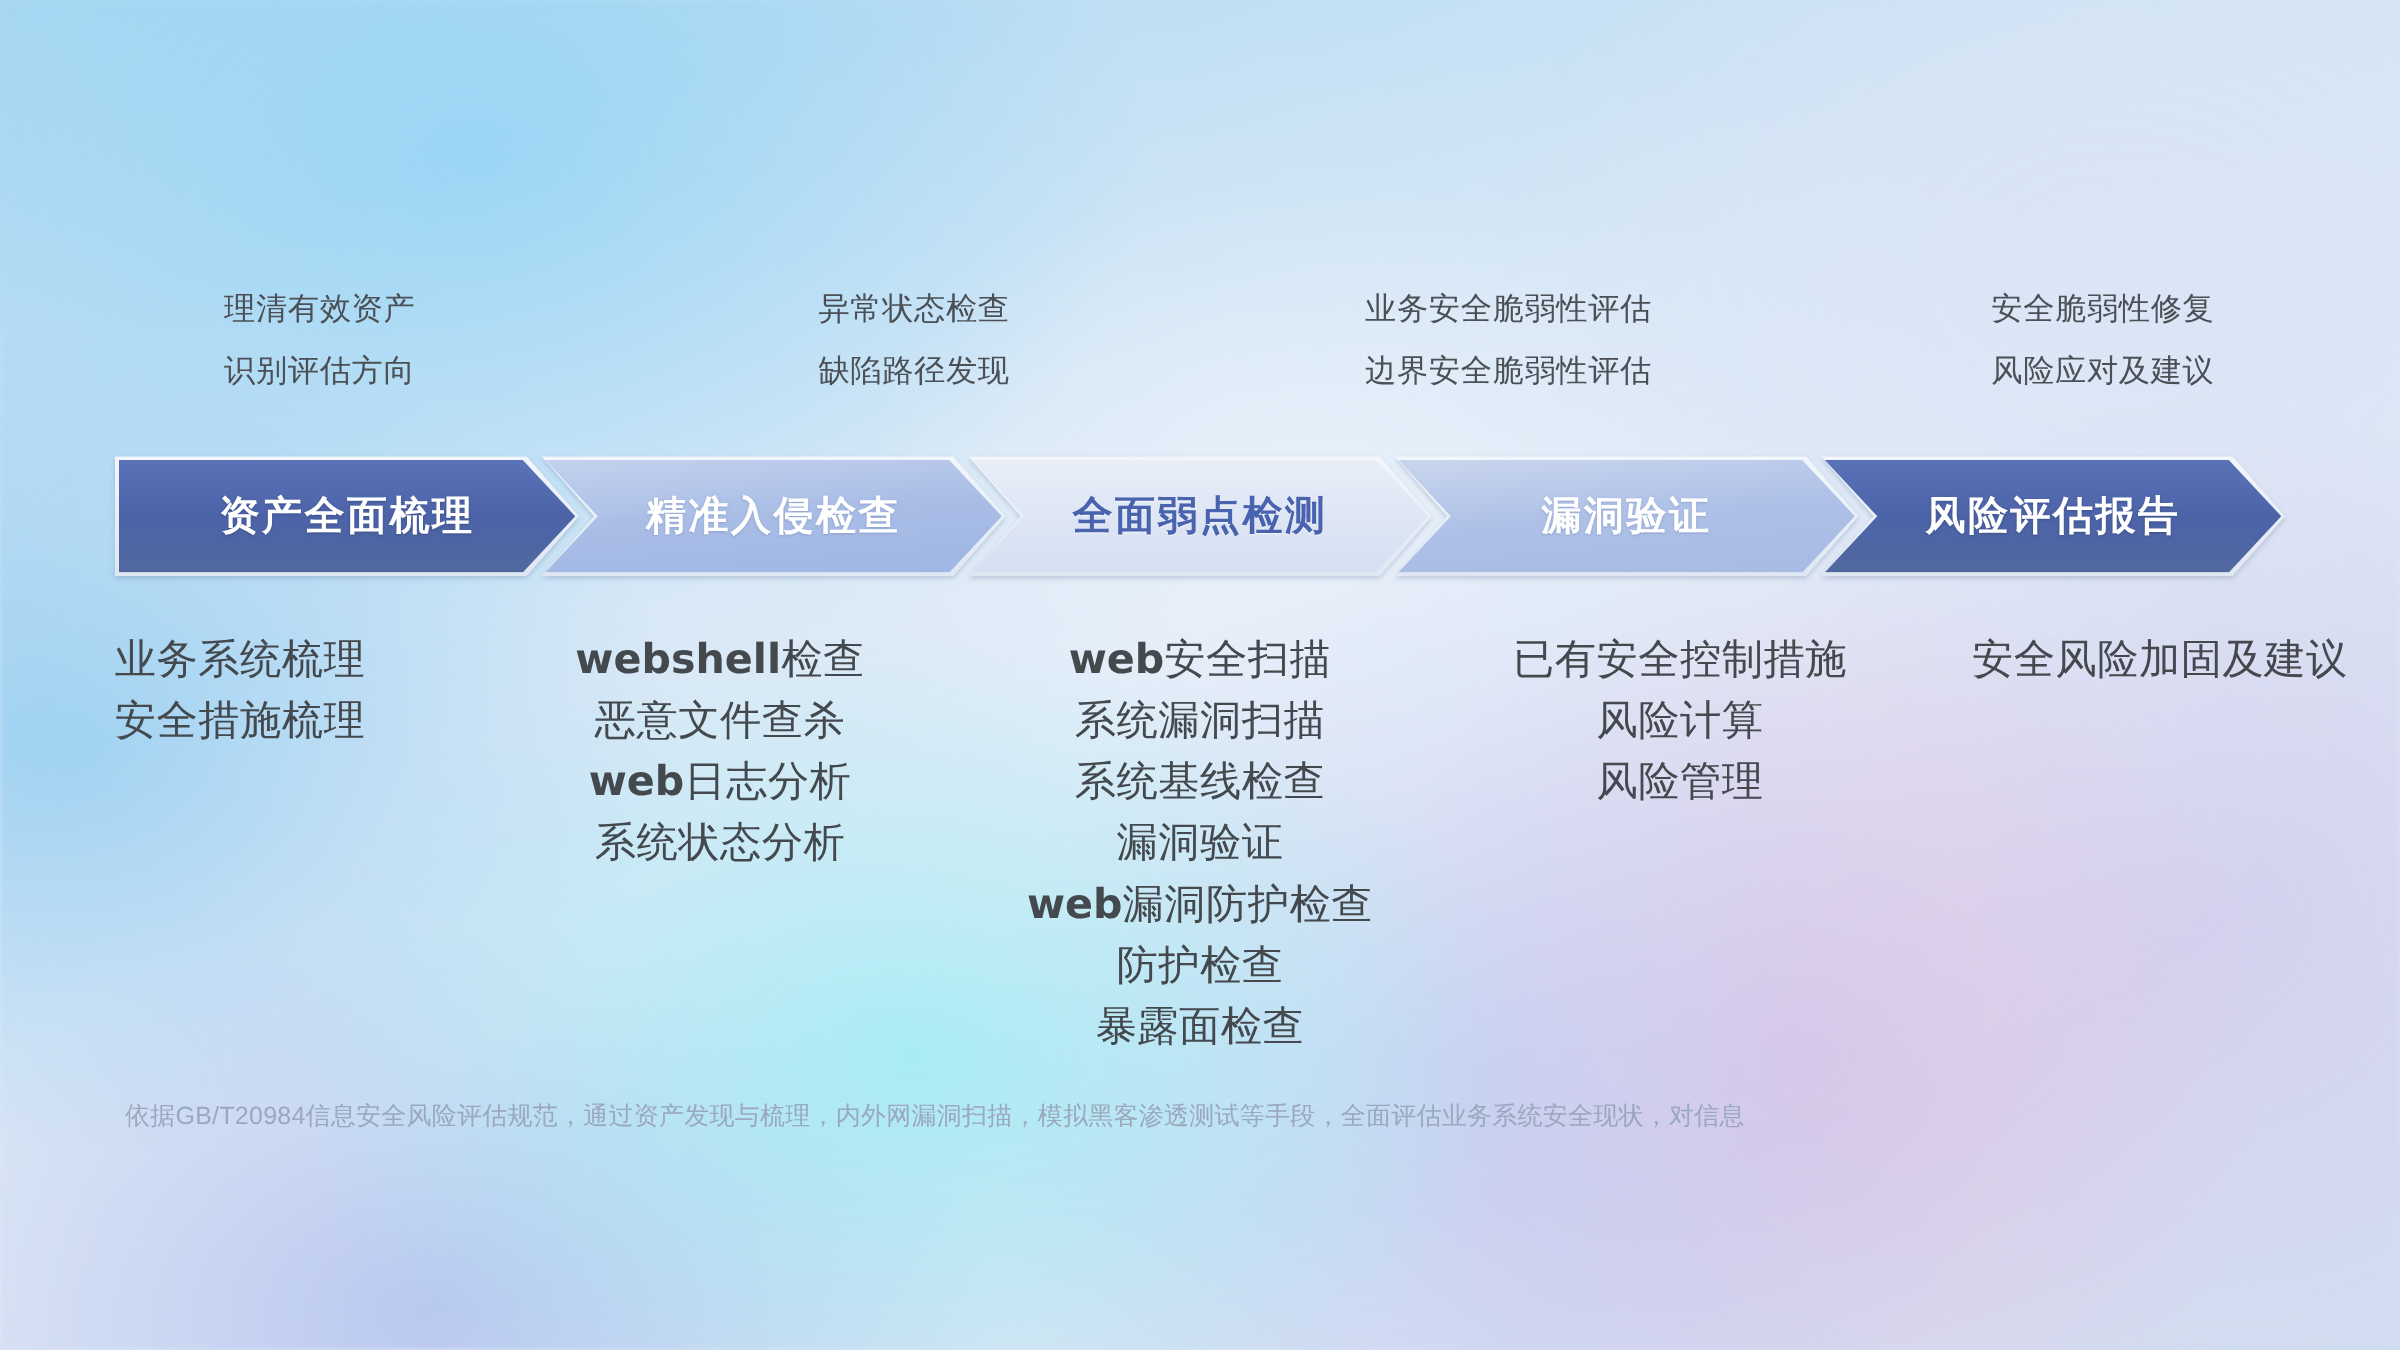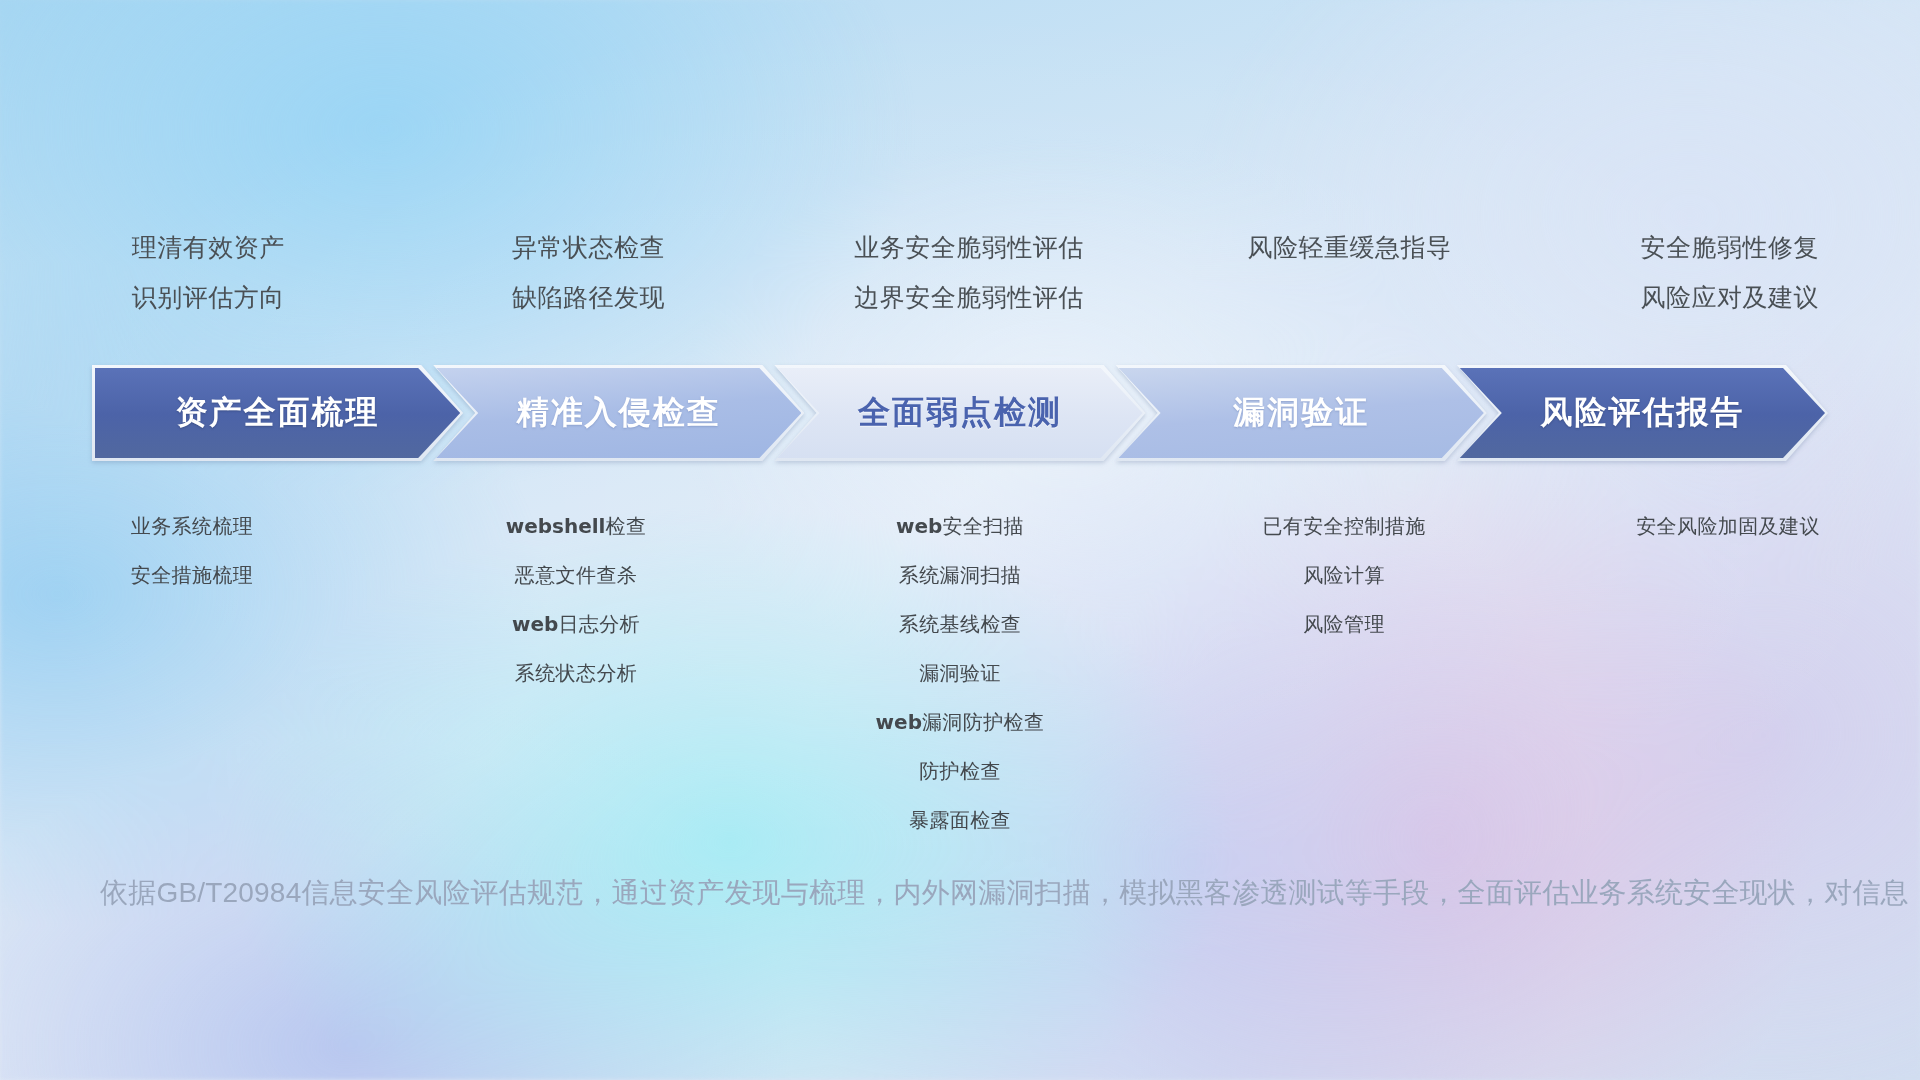--- a/index.html
+++ b/index.html
@@ -137,39 +137,39 @@
     display: flex;
     align-items: flex-start;
   }
   .bot-col {
     flex: 1 1 0;
     display: flex;
     flex-direction: column;
     align-items: center;
   }
   .bot-line {
-    font-size: 20px;
+    font-size: 33px;
     line-height: 49px;
     color: #44494e;
     letter-spacing: 0.4px;
     white-space: nowrap;
   }
   .bot-line .lat {
     font-family: "DejaVu Sans", "Liberation Sans", sans-serif;
     font-weight: bold;
     letter-spacing: 0;
   }
 
   
   #footer {
     position: absolute;
     left: 100px;
     top: 876px;
     width: 1540px;
-    font-size: 28px;
+    font-size: 20px;
     line-height: 34px;
     color: #9aa7bd;
     letter-spacing: 0.2px;
   }
   #footer .fline { display: block; white-space: nowrap; }
 </style>
 </head>
 <body>
 
 <div id="bg-base"></div>
@@ -183,23 +183,20 @@
         <div class="top-line">理清有效资产</div>
         <div class="top-line">识别评估方向</div>
       </div>
       <div class="top-col">
         <div class="top-line">异常状态检查</div>
         <div class="top-line">缺陷路径发现</div>
       </div>
       <div class="top-col">
         <div class="top-line">业务安全脆弱性评估</div>
         <div class="top-line">边界安全脆弱性评估</div>
-      </div>
-      <div class="top-col">
-        <div class="top-line">风险轻重缓急指导</div>
       </div>
       <div class="top-col">
         <div class="top-line">安全脆弱性修复</div>
         <div class="top-line">风险应对及建议</div>
       </div>
     </div>
 
   <div id="chevron-band">
       <div class="chev v-dark" style="flex: 1 1 0px;">
         <div class="shape-outer"></div>

